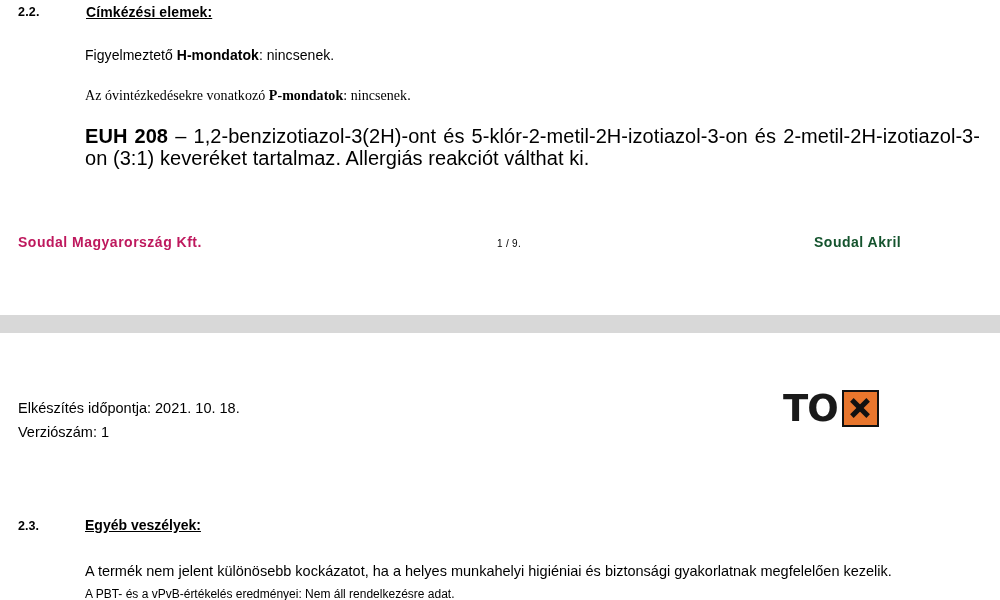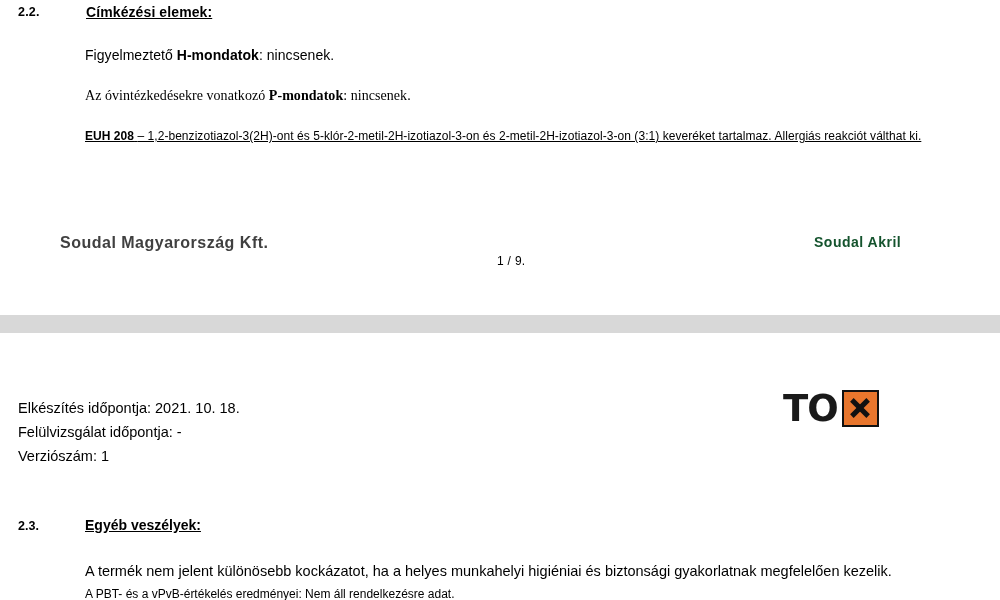--- a/index.html
+++ b/index.html
@@ -55,45 +55,43 @@
     letter-spacing: 0.05px;
   }
   .l1 { top: 45px; }
   .l2 { top: 86px; font-family: Liberation Serif, serif; }
 
   .euh-para {
     position: absolute;
     left: 85px;
     top: 125px;
     width: 895px;
-    font-size: 12px;
+    font-size: 20px;
     line-height: 22px;
     text-align: justify;
     letter-spacing: 0.05px;
-    text-decoration: underline;
   }
   .euh-para b { font-weight: bold; }
   .nowrapgap { white-space: nowrap; }
 
   
   .footer-left {
     position: absolute;
     left: 18px;
     top: 234px;
-    font-size: 16px;
-    font-weight: bold;
-    color: #404040;
+    font-size: 14px;
+    font-weight: bold;
+    color: #be185d;
     letter-spacing: 0.5px;
-    margin-left: 42px;
   }
   .footer-center {
     position: absolute;
     left: 497px;
-    top: 254px;
-    font-size: 12px;
+    top: 238px;
+    font-size: 10px;
     color: #000;
     letter-spacing: 0.3px;
   }
   .footer-right {
     position: absolute;
     left: 814px;
     top: 234px;
     font-size: 14px;
     font-weight: bold;
     color: #14532d;
@@ -217,21 +215,20 @@
   </div>
 
   <div class="footer-left">Soudal Magyarország Kft.</div>
   <div class="footer-center">1 / 9.</div>
   <div class="footer-right">Soudal Akril</div>
 
   <div class="page-gap"></div>
 
   <div class="meta">
     <div>Elkészítés időpontja: 2021. 10. 18.</div>
-    <div>Felülvizsgálat időpontja: -</div>
     <div>Verziószám: 1</div>
   </div>
 
   <div class="logo">
     <span class="logo-text">TO</span>
     <span class="logo-mark"></span>
   </div>
 
   <span class="sec23-num">2.3.</span>
   <span class="sec23-title">Egyéb veszélyek:</span>

